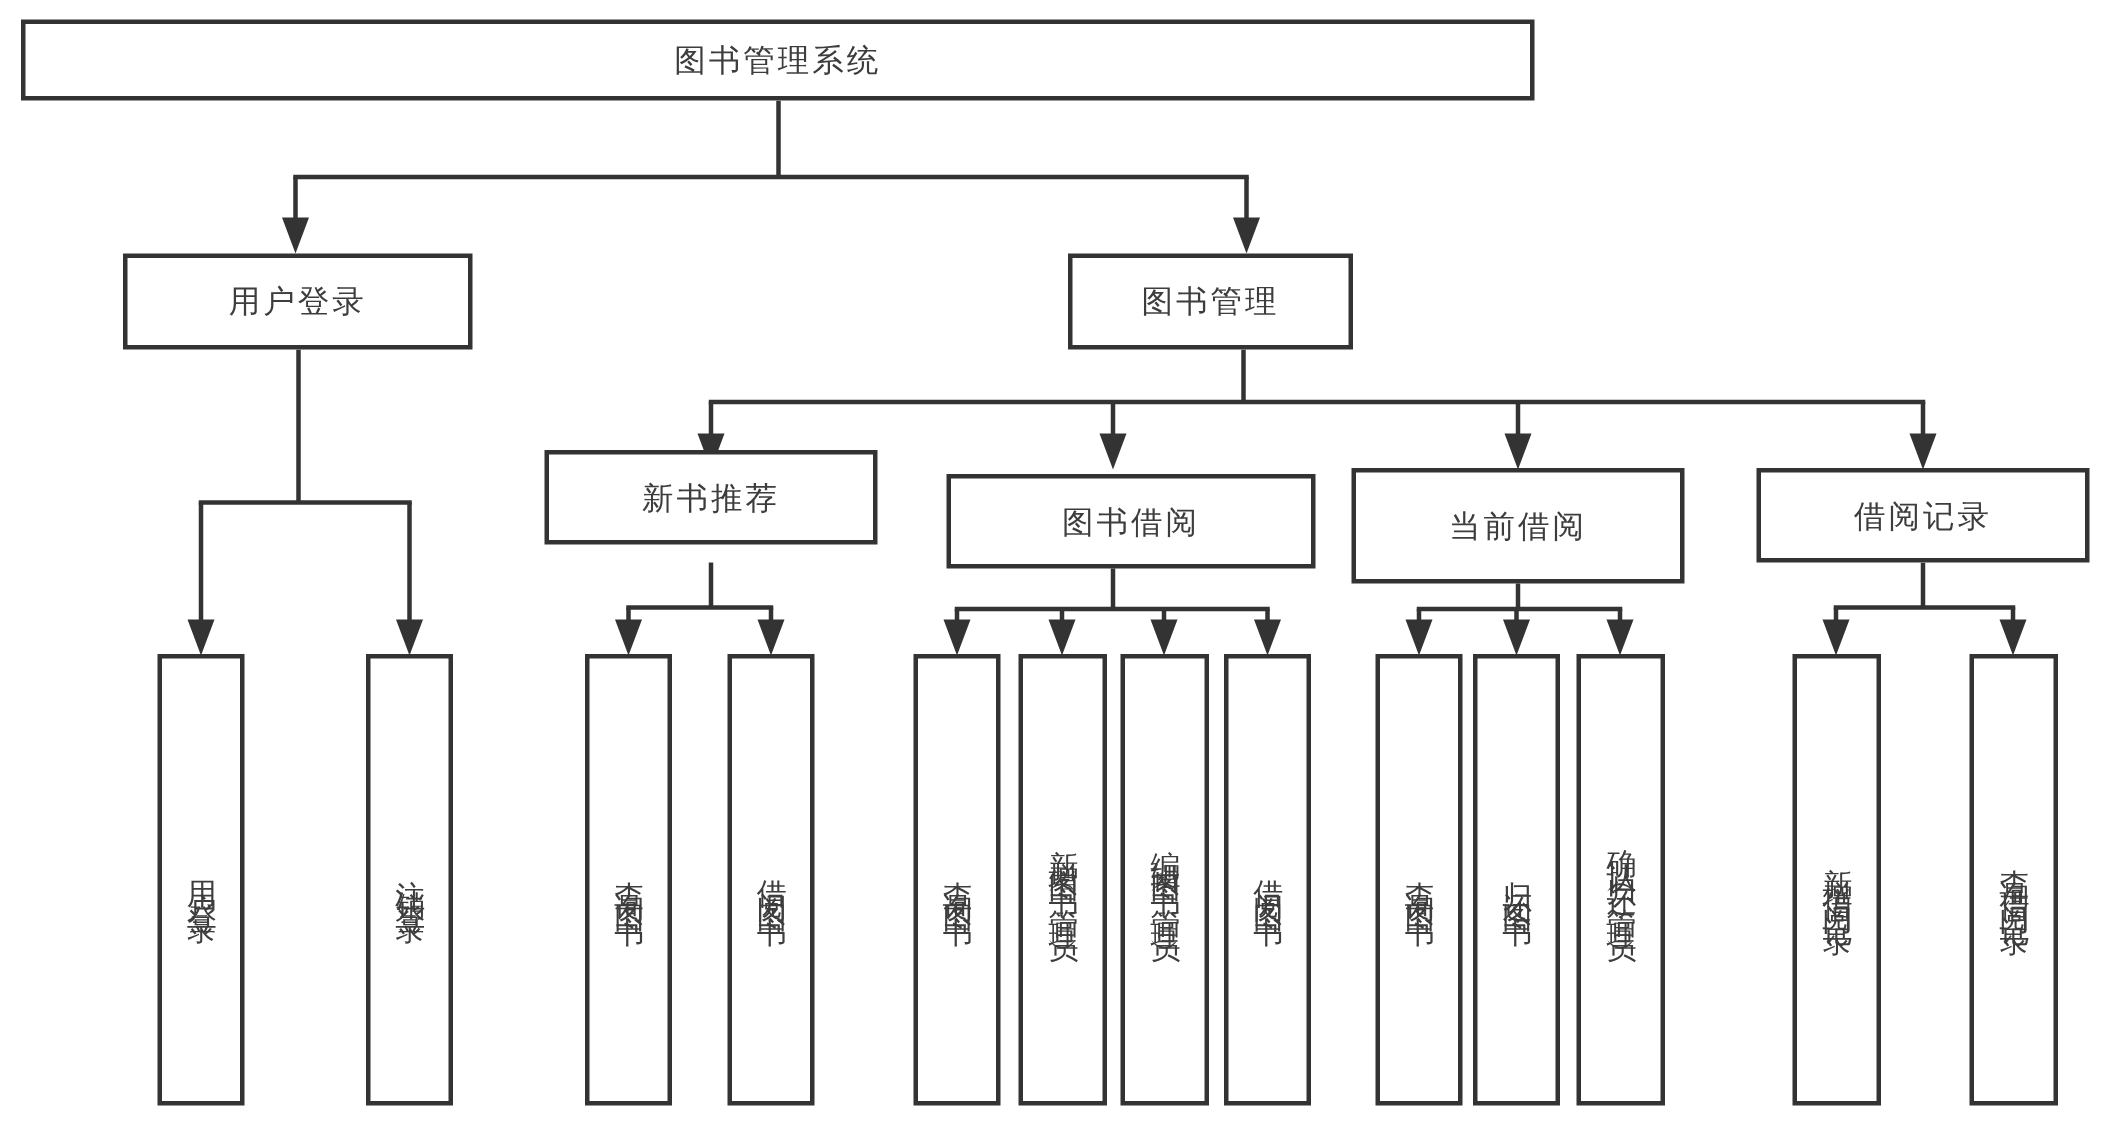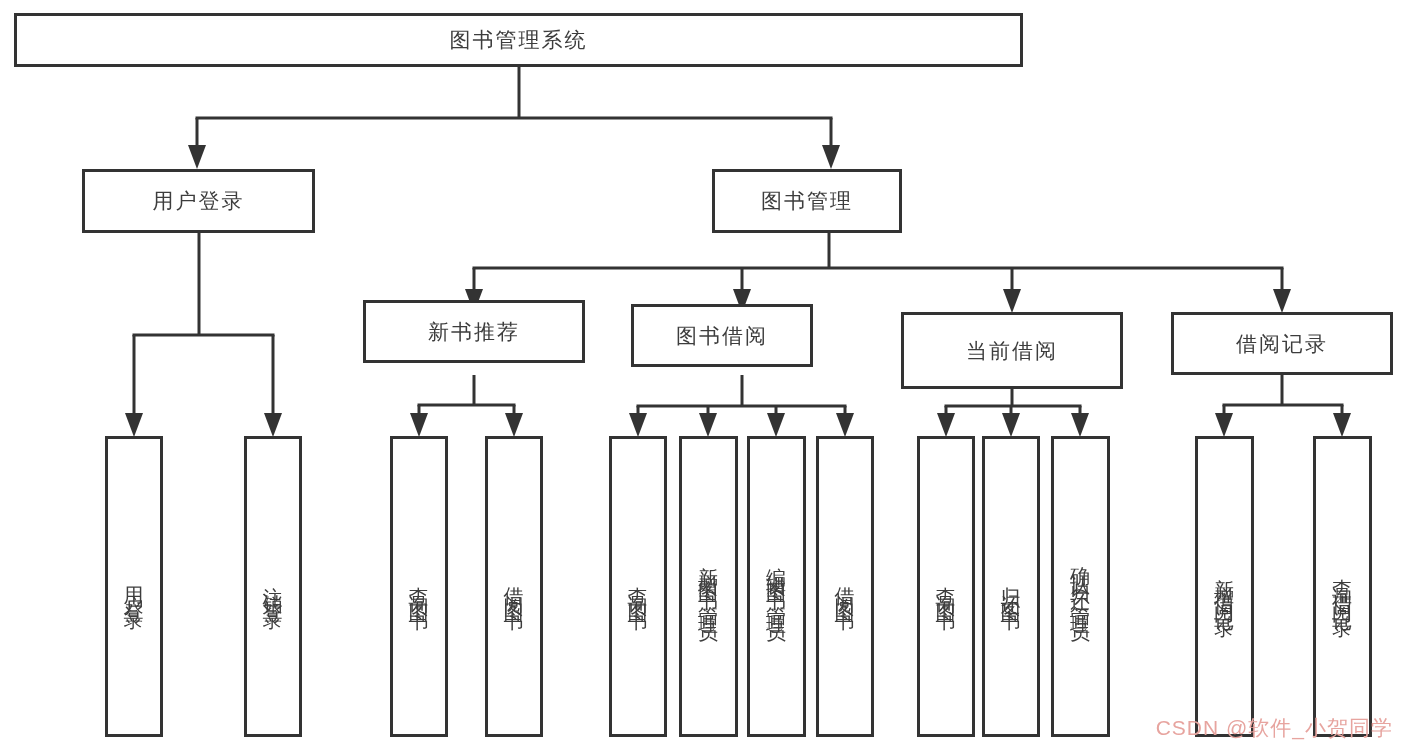--- a/index.html
+++ b/index.html
@@ -106,21 +106,21 @@
   <div class="box h" style="left:82px;top:169px;width:233px;height:64px">
     <span>用户登录</span>
   </div>
   <div class="box h" style="left:712px;top:169px;width:190px;height:64px">
     <span>图书管理</span>
   </div>
 
   <div class="box h" style="left:363px;top:300px;width:222px;height:63px">
     <span>新书推荐</span>
   </div>
-  <div class="box h" style="left:631px;top:304px;width:182px;height:63px">
+  <div class="box h" style="left:631px;top:316px;width:246px;height:63px">
     <span>图书借阅</span>
   </div>
   <div class="box h" style="left:901px;top:312px;width:222px;height:77px">
     <span>当前借阅</span>
   </div>
   <div class="box h" style="left:1171px;top:312px;width:222px;height:63px">
     <span>借阅记录</span>
   </div>
 
   <div class="box v" style="left:105px;top:436px;width:58px;height:301px">
@@ -160,14 +160,13 @@
     <span>确认归还（管理员）</span>
   </div>
 
   <div class="box v" style="left:1195px;top:436px;width:59px;height:301px">
     <span>新增借阅记录</span>
   </div>
   <div class="box v" style="left:1313px;top:436px;width:59px;height:301px">
     <span>查询借阅记录</span>
   </div>
 
-  <div class="watermark">CSDN @软件_小贺同学</div>
 </div>
 
 </body></html>

